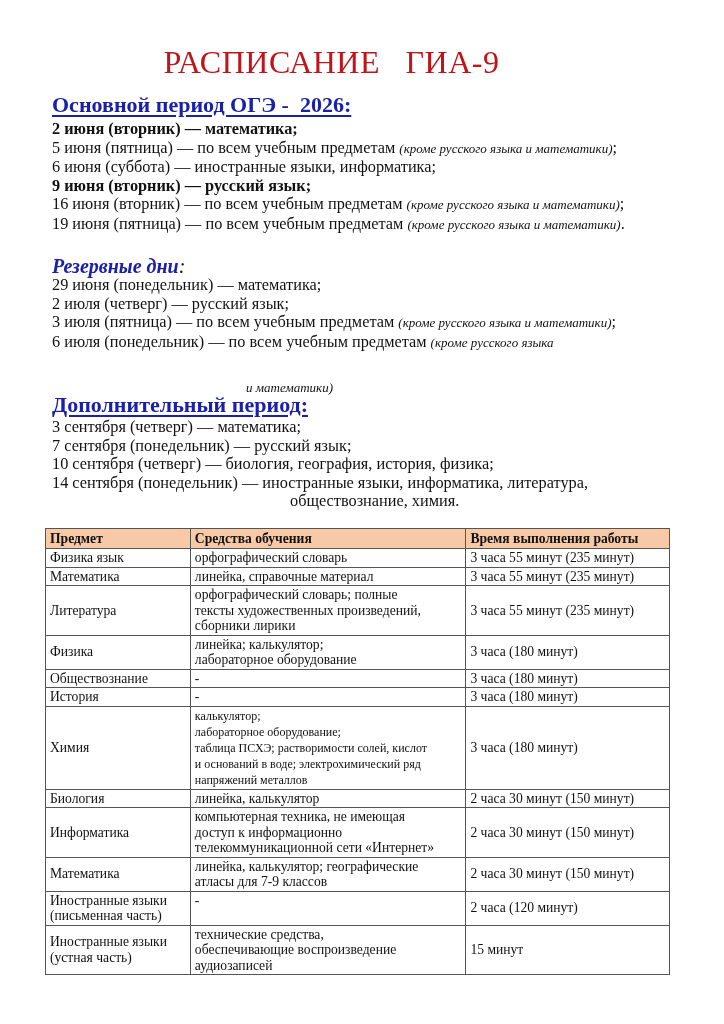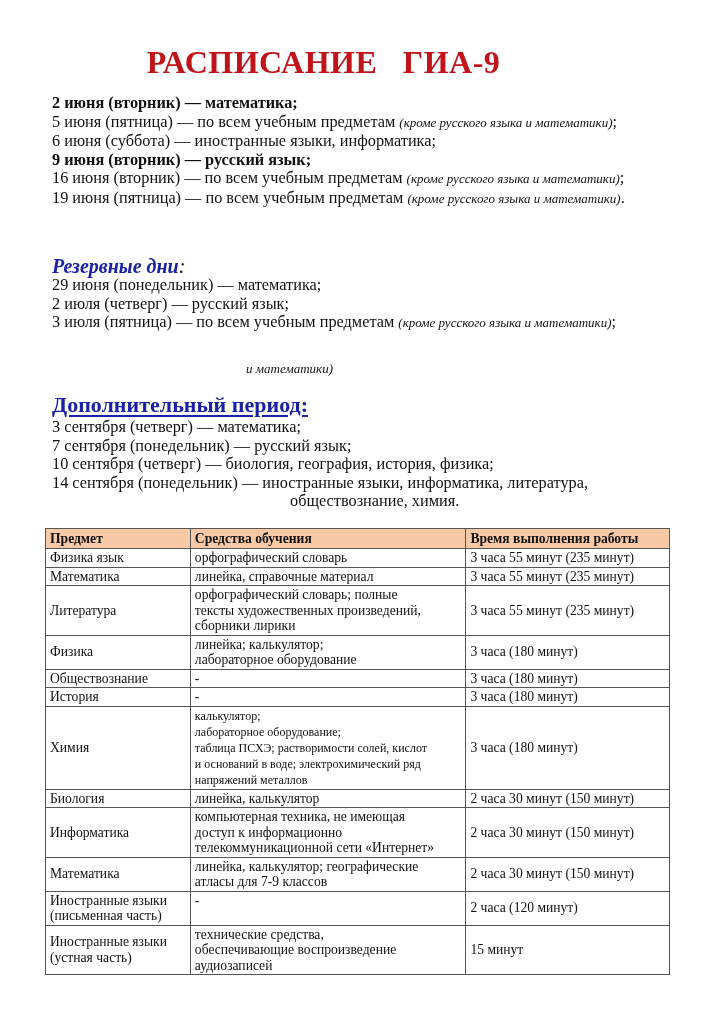--- a/index.html
+++ b/index.html
@@ -1,22 +1,22 @@
 <!DOCTYPE html>
 <html><head>
 <meta charset="utf-8">
 <style>
   html, body { margin: 0; padding: 0; background: #ffffff; }
   body {
     width: 724px; height: 1024px; position: relative; overflow: hidden;
     font-family: "Liberation Serif", serif; color: #111;
   }
   .title {
-    position: absolute; top: 44px; left: 8px; width: 631px; text-align: center;
-    font-size: 32px; font-weight: bold; color: #c0141a; letter-spacing: 0.5px;
+    position: absolute; top: 44px; left: 16px; width: 631px; text-align: center;
+    font-size: 32px; font-weight: normal; color: #c0141a; letter-spacing: 0.5px;
     white-space: pre;
   }
   .section { position: absolute; left: 52px; width: 650px; }
   .h-blue {
     font-size: 22px; font-weight: bold; color: #1a20a8; text-decoration: underline;
     text-decoration-thickness: 2px; text-underline-offset: 3px; white-space: pre;
     line-height: 26px;
   }
   .line { font-size: 16.3px; line-height: 18.6px; white-space: nowrap; }
   .line.bold { font-weight: bold; }
@@ -40,37 +40,39 @@
   .tbl col.c3 { width: 204px; }
   .tbl td.small { font-size: 12px; line-height: 16px; }
   .tbl td.topl { vertical-align: top; }
 </style>
 </head>
 <body>
 
 <div class="title">РАСПИСАНИЕ   ГИА-9</div>
 
 <div class="section" style="top:92px;">
+  <div class="h-blue">Основной период ОГЭ -  2026:</div>
   <div style="height:2px"></div>
   <div id="main-list">
       <div class="line bold"><span>2 июня (вторник) — математика;</span></div>
       <div class="line"><span>5 июня (пятница) — по всем учебным предметам </span><span class="note">(кроме русского языка и математики)</span><span>;</span></div>
       <div class="line"><span>6 июня (суббота) — иностранные языки, информатика;</span></div>
       <div class="line bold"><span>9 июня (вторник) — русский язык;</span></div>
       <div class="line"><span>16 июня (вторник) — по всем учебным предметам </span><span class="note">(кроме русского языка и математики)</span><span>;</span></div>
       <div class="line"><span>19 июня (пятница) — по всем учебным предметам </span><span class="note">(кроме русского языка и математики)</span><span>.</span></div>
     </div>
 </div>
 
 <div class="section" style="top:256px;">
   <div class="reserve-title"><span>Резервные дни</span><span class="colon">:</span></div>
   <div id="reserve-list">
       <div class="line"><span>29 июня (понедельник) — математика;</span></div>
       <div class="line"><span>2 июля (четверг) — русский язык;</span></div>
       <div class="line"><span>3 июля (пятница) — по всем учебным предметам </span><span class="note">(кроме русского языка и математики)</span><span>;</span></div>
+      <div class="line"><span>6 июля (понедельник) — по всем учебным предметам </span><span class="note">(кроме русского языка</span></div>
       <div class="line indent-note"><span class="note">и математики)</span></div>
     </div>
 </div>
 
 <div class="section" style="top:392px;">
   <div class="h-blue">Дополнительный период:</div>
   <div id="add-list">
       <div class="line"><span>3 сентября (четверг) — математика;</span></div>
       <div class="line"><span>7 сентября (понедельник) — русский язык;</span></div>
       <div class="line"><span>10 сентября (четверг) — биология, география, история, физика;</span></div>

